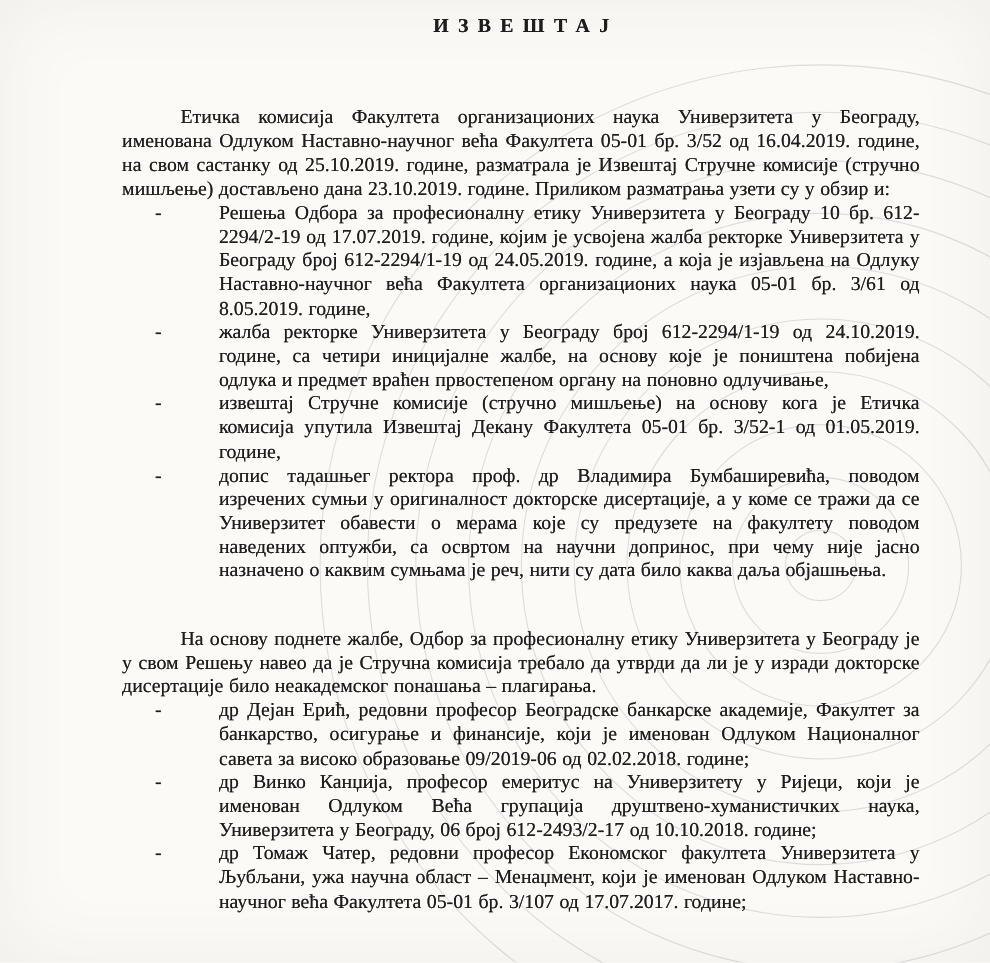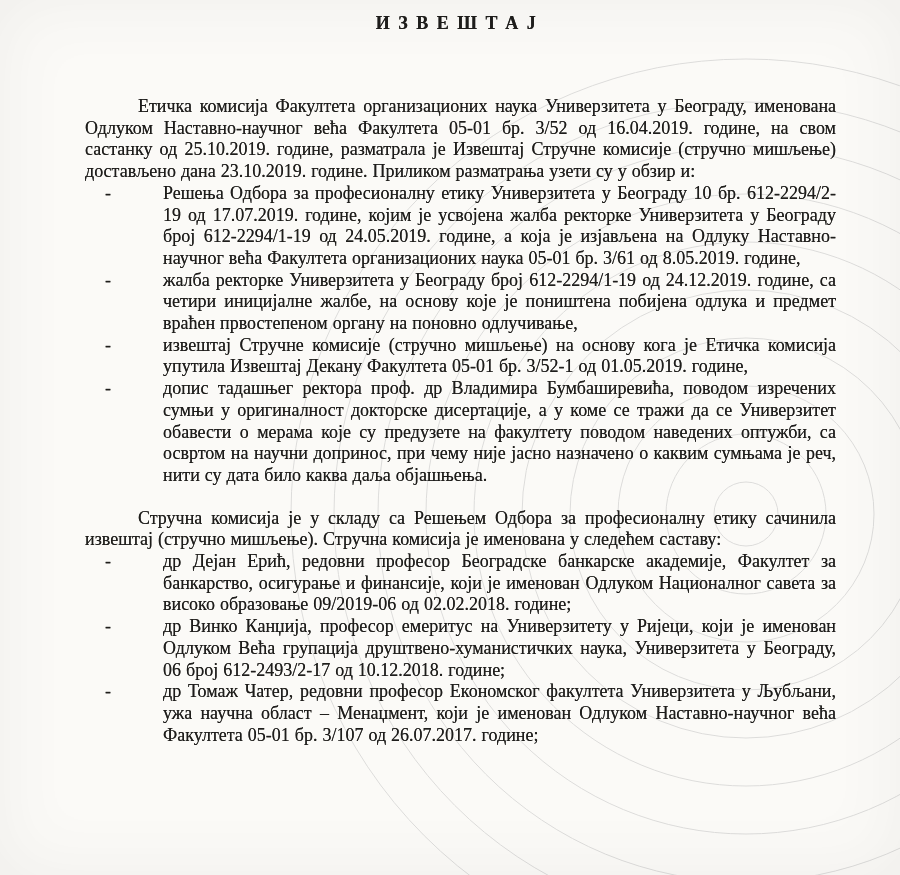--- a/index.html
+++ b/index.html
@@ -28,40 +28,40 @@
   }
   .watermark {
     position: absolute;
     top: 0; left: 0;
     z-index: 0;
   }
   .doc-page {
     position: absolute;
     inset: 0;
     z-index: 1;
-    padding: 12px 64px 0 75px;
+    padding: 12px 64px 0 111px;
     font-size: 18px;
     line-height: 21.7px;
     text-shadow: 0 0 0.5px rgba(25,24,22,0.8);
   }
   .doc-title {
     margin: 0 0 62px 0;
     padding-left: 9px;
     text-align: center;
     font-size: 18px;
     font-weight: bold;
     letter-spacing: 8.5px;
     line-height: 22px;
   }
   .para {
     margin: 0;
     text-align: justify;
     word-spacing: 0.5px;
   }
-  .indent { text-indent: 53px; margin-left: 10px; }
+  .indent { text-indent: 53px; }
   .gap-lg { margin-top: 40px; }
   .gap-md { margin-top: 21px; }
   .blist { margin-left: 30px; }
   .bitem { display: flex; align-items: flex-start; }
   .dash { flex: 0 0 22px; }
   .btext { flex: 1; text-align: justify; word-spacing: 0.5px; margin-left: 36px; }
 </style>
 </head>
 <body>
 
@@ -86,43 +86,43 @@
 
   <p class="para indent">Етичка комисија Факултета организационих наука Универзитета у Београду, именована Одлуком Наставно-научног већа Факултета 05-01 бр. 3/52 од 16.04.2019. године, на свом састанку од 25.10.2019. године, разматрала је Извештај Стручне комисије (стручно мишљење) достављено дана 23.10.2019. године. Приликом разматрања узети су у обзир и:</p>
 
   <div class="blist">
     <div class="bitem">
       <span class="dash">-</span>
       <span class="btext">Решења Одбора за професионалну етику Универзитета у Београду 10 бр. 612-2294/2-19 од 17.07.2019. године, којим је усвојена жалба ректорке Универзитета у Београду број 612-2294/1-19 од 24.05.2019. године, а која је изјављена на Одлуку Наставно-научног већа Факултета организационих наука 05-01 бр. 3/61 од 8.05.2019. године,</span>
     </div>
     <div class="bitem">
       <span class="dash">-</span>
-      <span class="btext">жалба ректорке Универзитета у Београду број 612-2294/1-19 од 24.12.2019. године, са четири иницијалне жалбе, на основу које је поништена побијена одлука и предмет враћен првостепеном органу на поновно одлучивање,</span>
+      <span class="btext">жалба ректорке Универзитета у Београду број 612-2294/1-19 од 24.10.2019. године, са четири иницијалне жалбе, на основу које је поништена побијена одлука и предмет враћен првостепеном органу на поновно одлучивање,</span>
     </div>
     <div class="bitem">
       <span class="dash">-</span>
       <span class="btext">извештај Стручне комисије (стручно мишљење) на основу кога је Етичка комисија упутила Извештај Декану Факултета 05-01 бр. 3/52-1 од 01.05.2019. године,</span>
     </div>
     <div class="bitem">
       <span class="dash">-</span>
       <span class="btext">допис тадашњег ректора проф. др Владимира Бумбаширевића, поводом изречених сумњи у оригиналност докторске дисертације, а у коме се тражи да се Универзитет обавести о мерама које су предузете на факултету поводом наведених оптужби, са освртом на научни допринос, при чему није јасно назначено о каквим сумњама је реч, нити су дата било каква даља објашњења.</span>
     </div>
   </div>
 
+  <p class="para indent gap-lg">На основу поднете жалбе, Одбор за професионалну етику Универзитета у Београду је у свом Решењу навео да је Стручна комисија требало да утврди да ли је у изради докторске дисертације било неакадемског понашања – плагирања.</p>
 
-  <p class="para indent gap-md">Стручна комисија је у складу са Решењем Одбора за професионалну етику сачинила извештај (стручно мишљење). Стручна комисија је именована у следећем саставу:</p>
 
   <div class="blist">
     <div class="bitem">
       <span class="dash">-</span>
       <span class="btext">др Дејан Ерић, редовни професор Београдске банкарске академије, Факултет за банкарство, осигурање и финансије, који је именован Одлуком Националног савета за високо образовање 09/2019-06 од 02.02.2018. године;</span>
     </div>
     <div class="bitem">
       <span class="dash">-</span>
-      <span class="btext">др Винко Канџија, професор емеритус на Универзитету у Ријеци, који је именован Одлуком Већа групација друштвено-хуманистичких наука, Универзитета у Београду, 06 број 612-2493/2-17 од 10.12.2018. године;</span>
+      <span class="btext">др Винко Канџија, професор емеритус на Универзитету у Ријеци, који је именован Одлуком Већа групација друштвено-хуманистичких наука, Универзитета у Београду, 06 број 612-2493/2-17 од 10.10.2018. године;</span>
     </div>
     <div class="bitem">
       <span class="dash">-</span>
-      <span class="btext">др Томаж Чатер, редовни професор Економског факултета Универзитета у Љубљани, ужа научна област – Менаџмент, који је именован Одлуком Наставно-научног већа Факултета 05-01 бр. 3/107 од 26.07.2017. године;</span>
+      <span class="btext">др Томаж Чатер, редовни професор Економског факултета Универзитета у Љубљани, ужа научна област – Менаџмент, који је именован Одлуком Наставно-научног већа Факултета 05-01 бр. 3/107 од 17.07.2017. године;</span>
     </div>
   </div>
 
 </div>
 
 </body></html>

